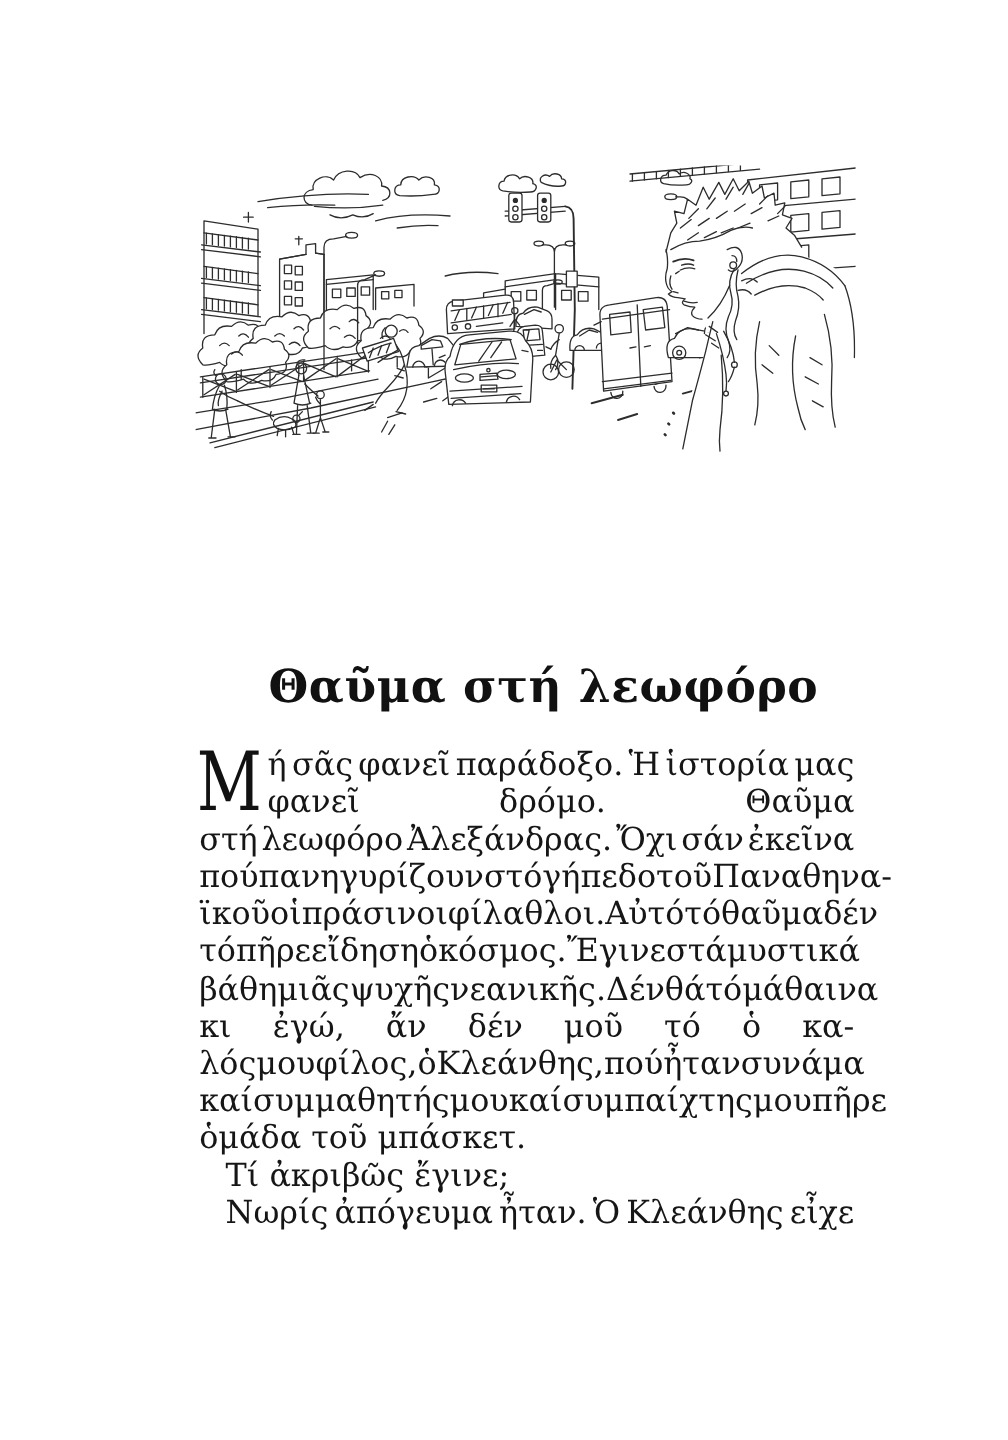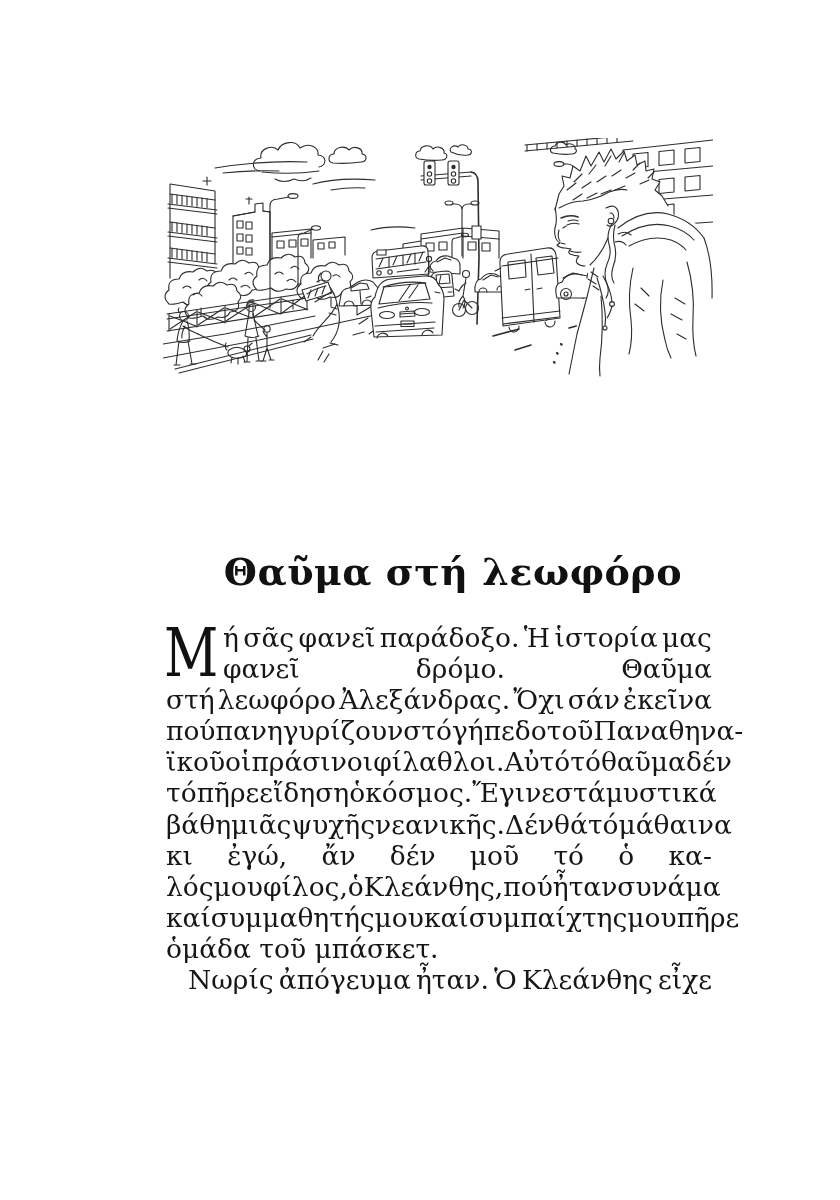--- a/index.html
+++ b/index.html
@@ -393,20 +393,21 @@
         <div class="line j">
           <span>καί</span>
           <span>συμμαθητής</span>
           <span>μου</span>
           <span>καί</span>
           <span>συμπαίχτης</span>
           <span>μου</span>
           <span>πῆρε</span>
         </div>
         <div class="line">ὁμάδα τοῦ μπάσκετ.</div>
+        <div class="line ind">Τί ἀκριβῶς ἔγινε;</div>
         <div class="line j ind">
           <span>Νωρίς</span>
           <span>ἀπόγευμα</span>
           <span>ἦταν.</span>
           <span>Ὁ</span>
           <span>Κλεάνθης</span>
           <span>εἶχε</span>
         </div>
       </div>
   </div>

